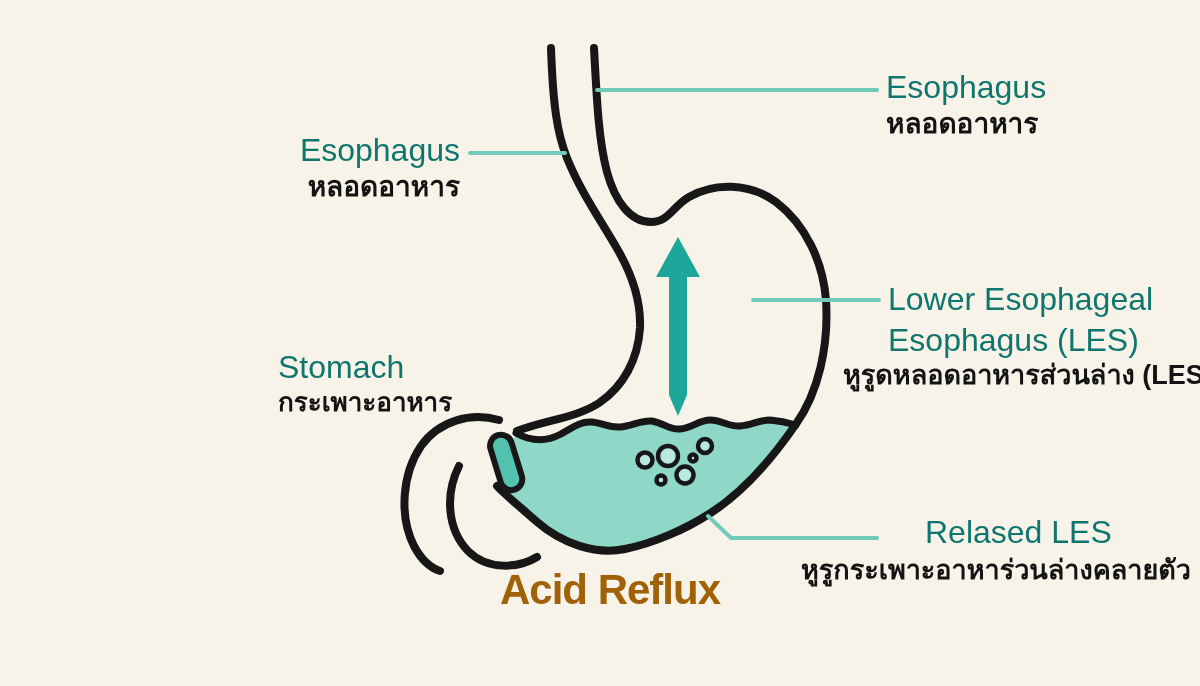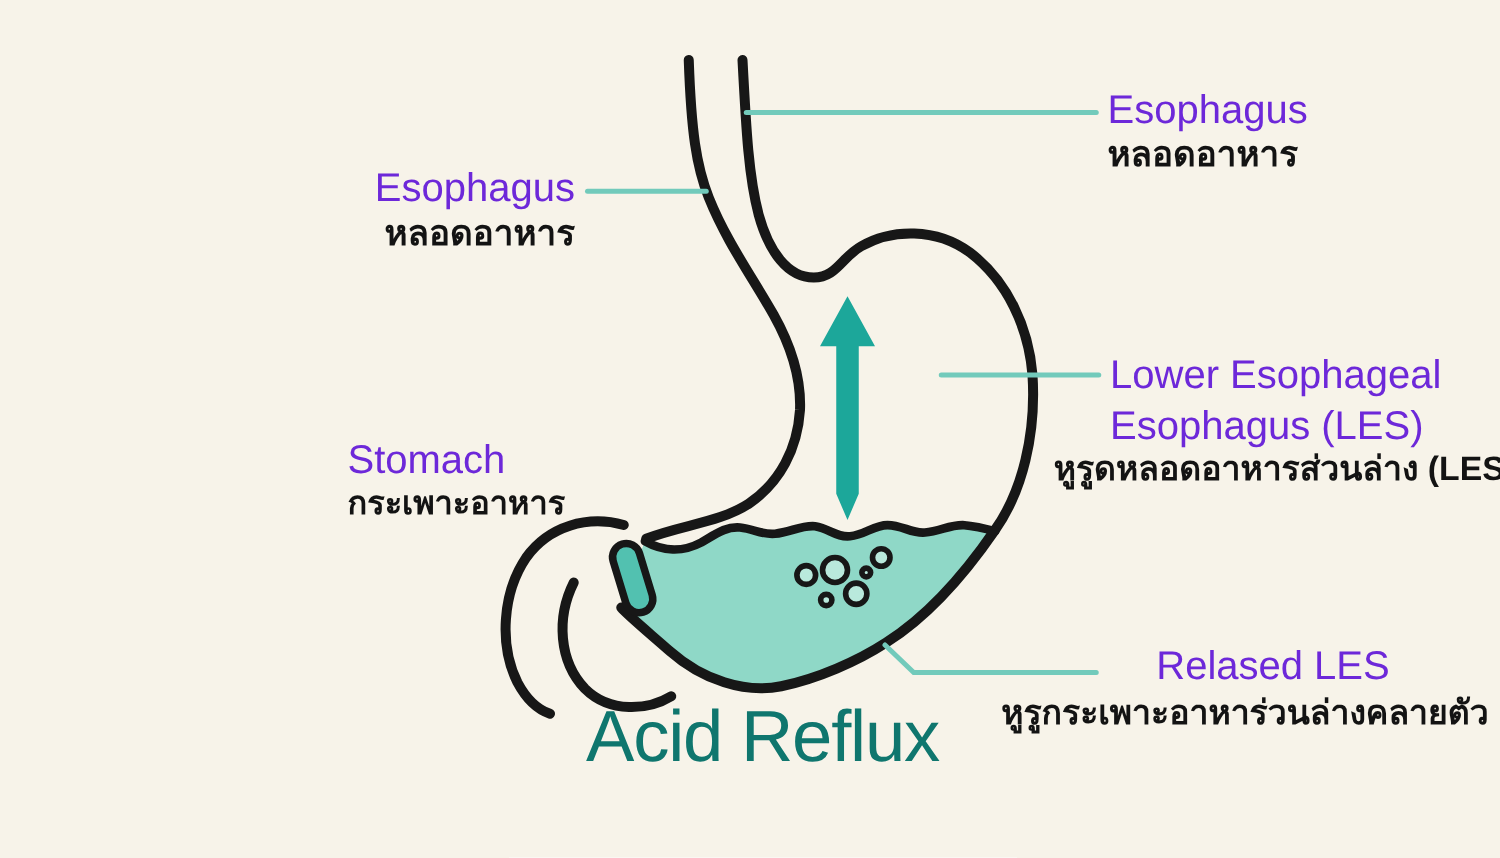--- a/index.html
+++ b/index.html
@@ -22,21 +22,21 @@
   }
   .label {
     position: absolute;
     white-space: nowrap;
   }
   .en {
     display: block;
     font-size: 32px;
     font-weight: 400;
     line-height: 38px;
-    color: #6d28d9;
+    color: #0f766e;
   }
   .th {
     display: block;
     font-size: 28px;
     font-weight: 700;
     line-height: 36px;
     color: #131313;
   }
   .label-eso-right { left: 886px; top: 68px; }
   .label-eso-left  { left: 235px; top: 131px; width: 225px; text-align: right; }
@@ -51,25 +51,25 @@
   .label-relaxed-th .th { font-size: 27px; }
   .title-block {
     position: absolute;
     left: 395px;
     top: 558px;
     width: 430px;
     text-align: center;
   }
   .title-en {
     display: block;
-    font-size: 58px;
-    font-weight: 400;
+    font-size: 42px;
+    font-weight: 700;
     letter-spacing: -1px;
     line-height: 64px;
-    color: #0f766e;
+    color: #a16207;
   }
   .title-th {
     display: block;
     font-size: 36px;
     font-weight: 700;
     line-height: 44px;
     color: #131313;
   }
 </style>
 </head>

